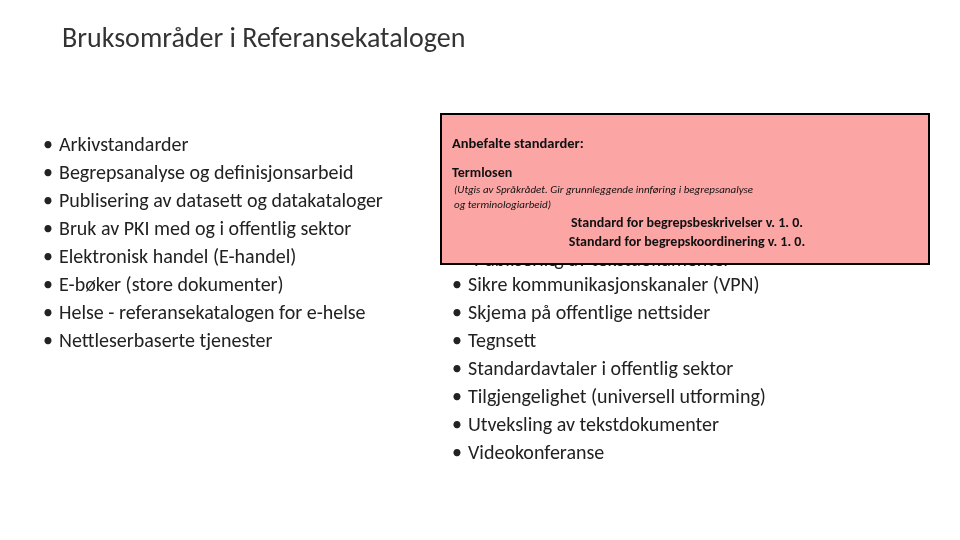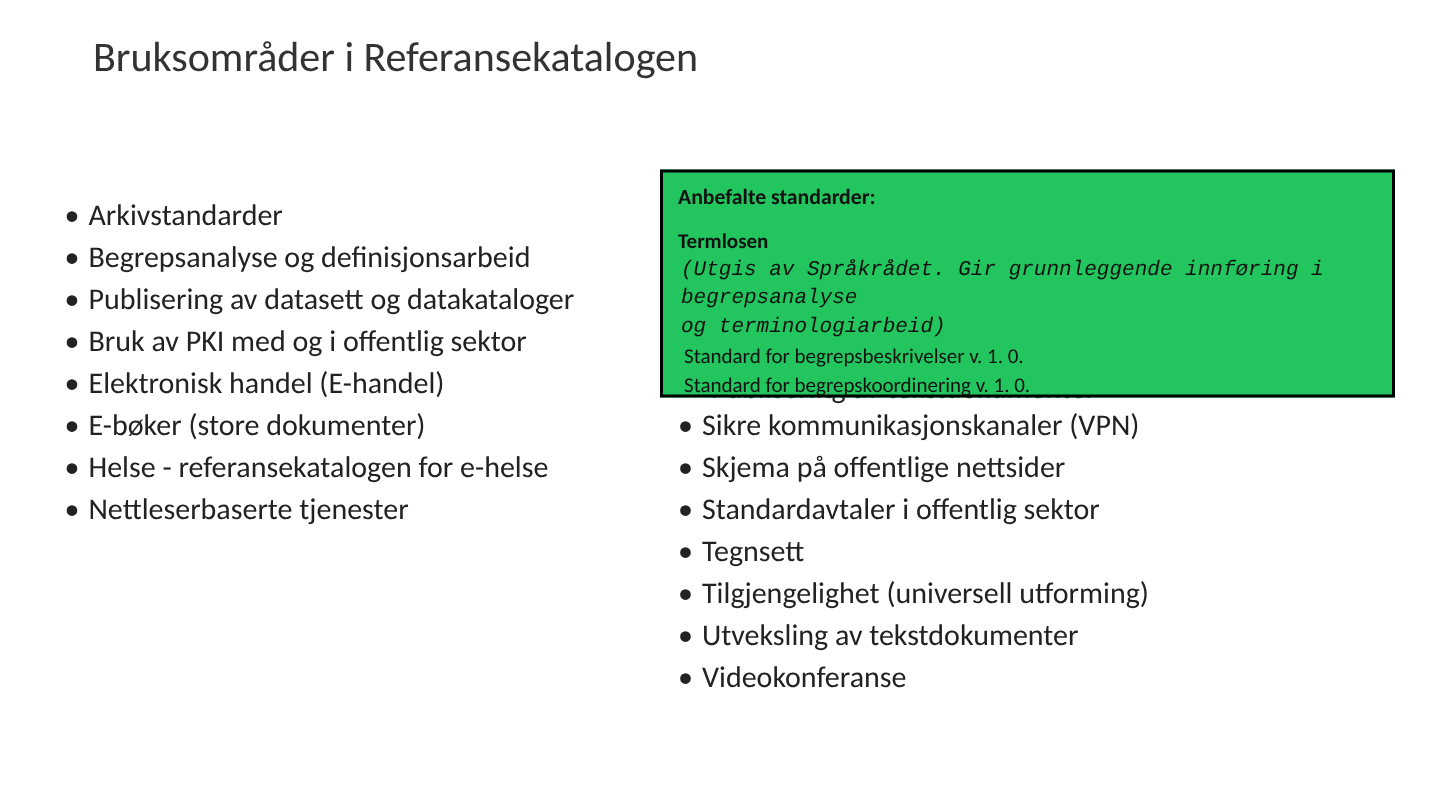--- a/index.html
+++ b/index.html
@@ -54,47 +54,47 @@
       font-size: 20px;
       color: #222222;
     }
     .overlay-box {
       position: absolute;
       top: 113px;
       left: 440px;
       width: 490px;
       height: 152px;
       border: 2px solid #000000;
-      background: #22c55e;
+      background: #fca5a5;
       z-index: 10;
-      padding: 6px 10px;
+      padding: 18px 10px;
       font-size: 14px;
       line-height: 1.4;
       color: #111111;
     }
     .overlay-heading {
       font-weight: 600;
       margin-bottom: 10px;
       font-size: 14.5px;
     }
     .overlay-term {
       font-weight: 700;
       font-size: 14px;
     }
     .overlay-italic {
       font-style: italic;
-      font-size: 14px;
+      font-size: 11px;
       padding-left: 2px;
       line-height: 1.35;
-      font-family: Liberation Mono, monospace;
     }
     .overlay-std {
-      font-weight: 400;
+      font-weight: 700;
       font-size: 14px;
       padding-left: 4px;
+      text-align: center;
     }
     .partial-line {
       position: absolute;
       top: 247px;
       left: 474px;
       font-size: 20px;
       color: #222222;
       z-index: 5;
     }
   </style>
@@ -118,22 +118,22 @@
 
 <div class="right-column">
   <ul>
     <li style="visibility:hidden">Publisering av tekstdokumenter</li>
     <li style="visibility:hidden">Publisering av tekstdokumenter</li>
     <li style="visibility:hidden">Publisering av tekstdokumenter</li>
     <li style="visibility:hidden">Publisering av tekstdokumenter</li>
     <li>Publisering av tekstdokumenter</li>
     <li>Sikre kommunikasjonskanaler (VPN)</li>
     <li>Skjema på offentlige nettsider</li>
+    <li>Tegnsett</li>
     <li>Standardavtaler i offentlig sektor</li>
-    <li>Tegnsett</li>
     <li>Tilgjengelighet (universell utforming)</li>
     <li>Utveksling av tekstdokumenter</li>
     <li>Videokonferanse</li>
   </ul>
 </div>
 
 <div class="partial-line">Publisering av tekstdokumenter</div>
 
 <div class="overlay-box">
   <div class="overlay-heading">Anbefalte standarder:</div>

